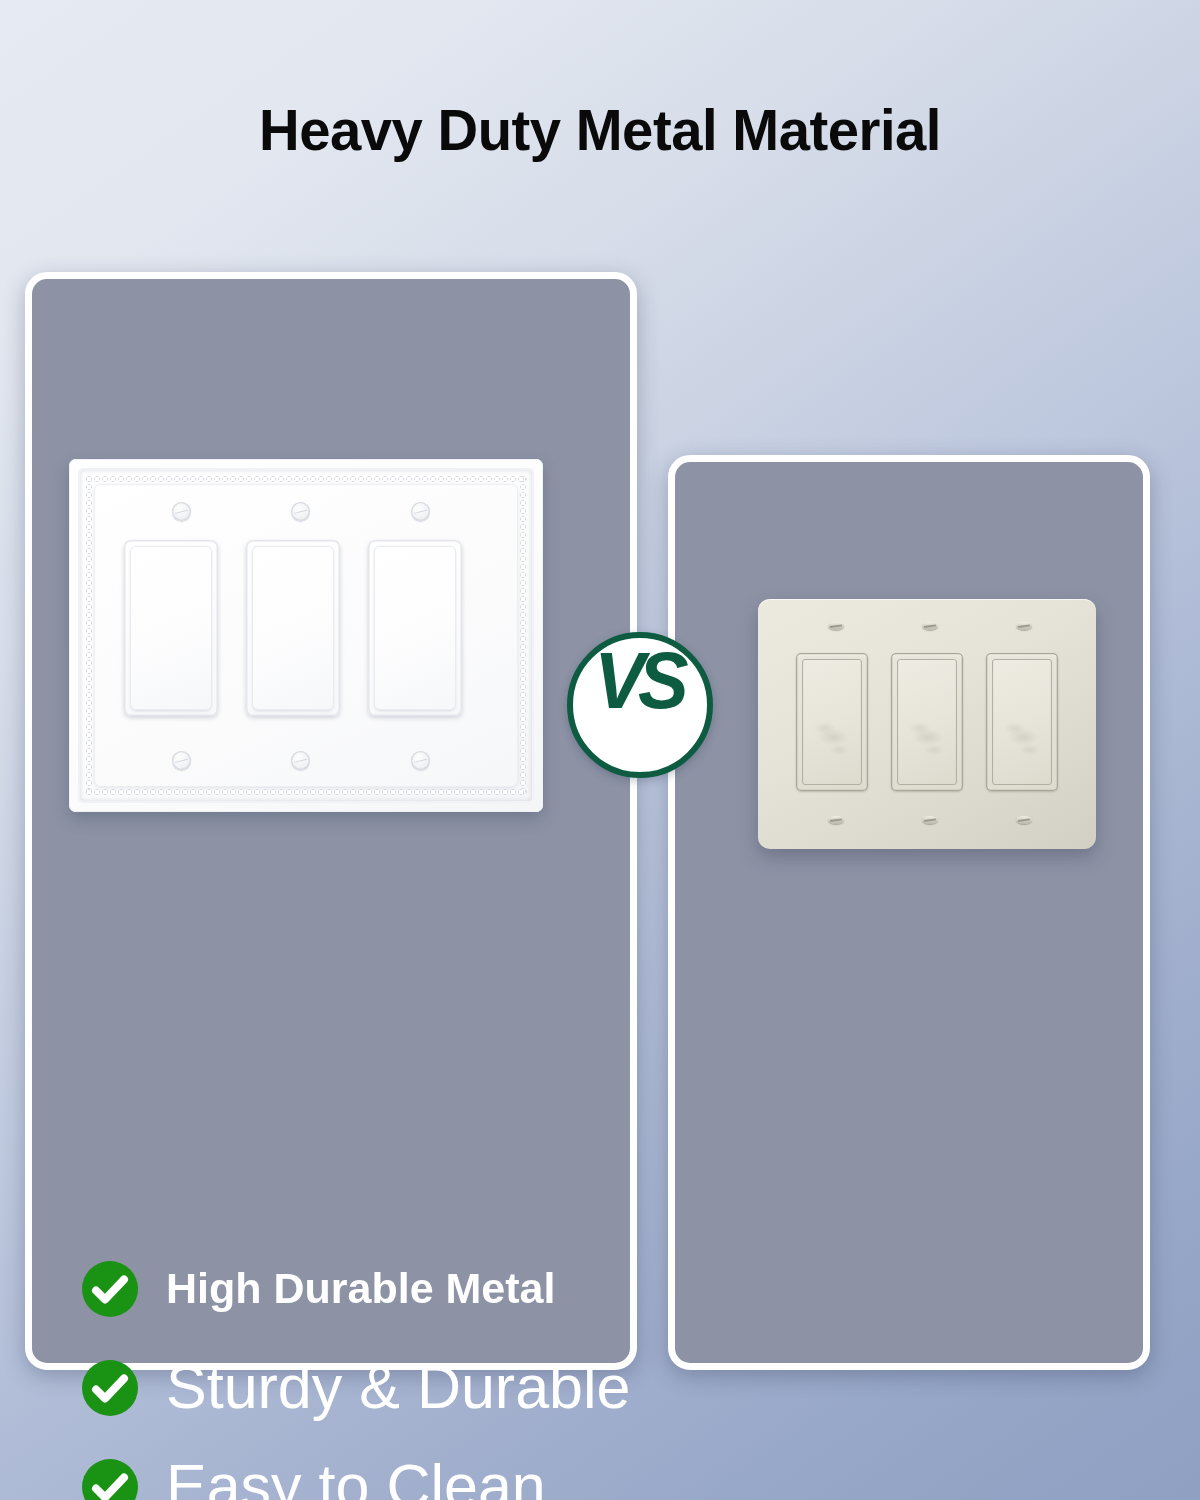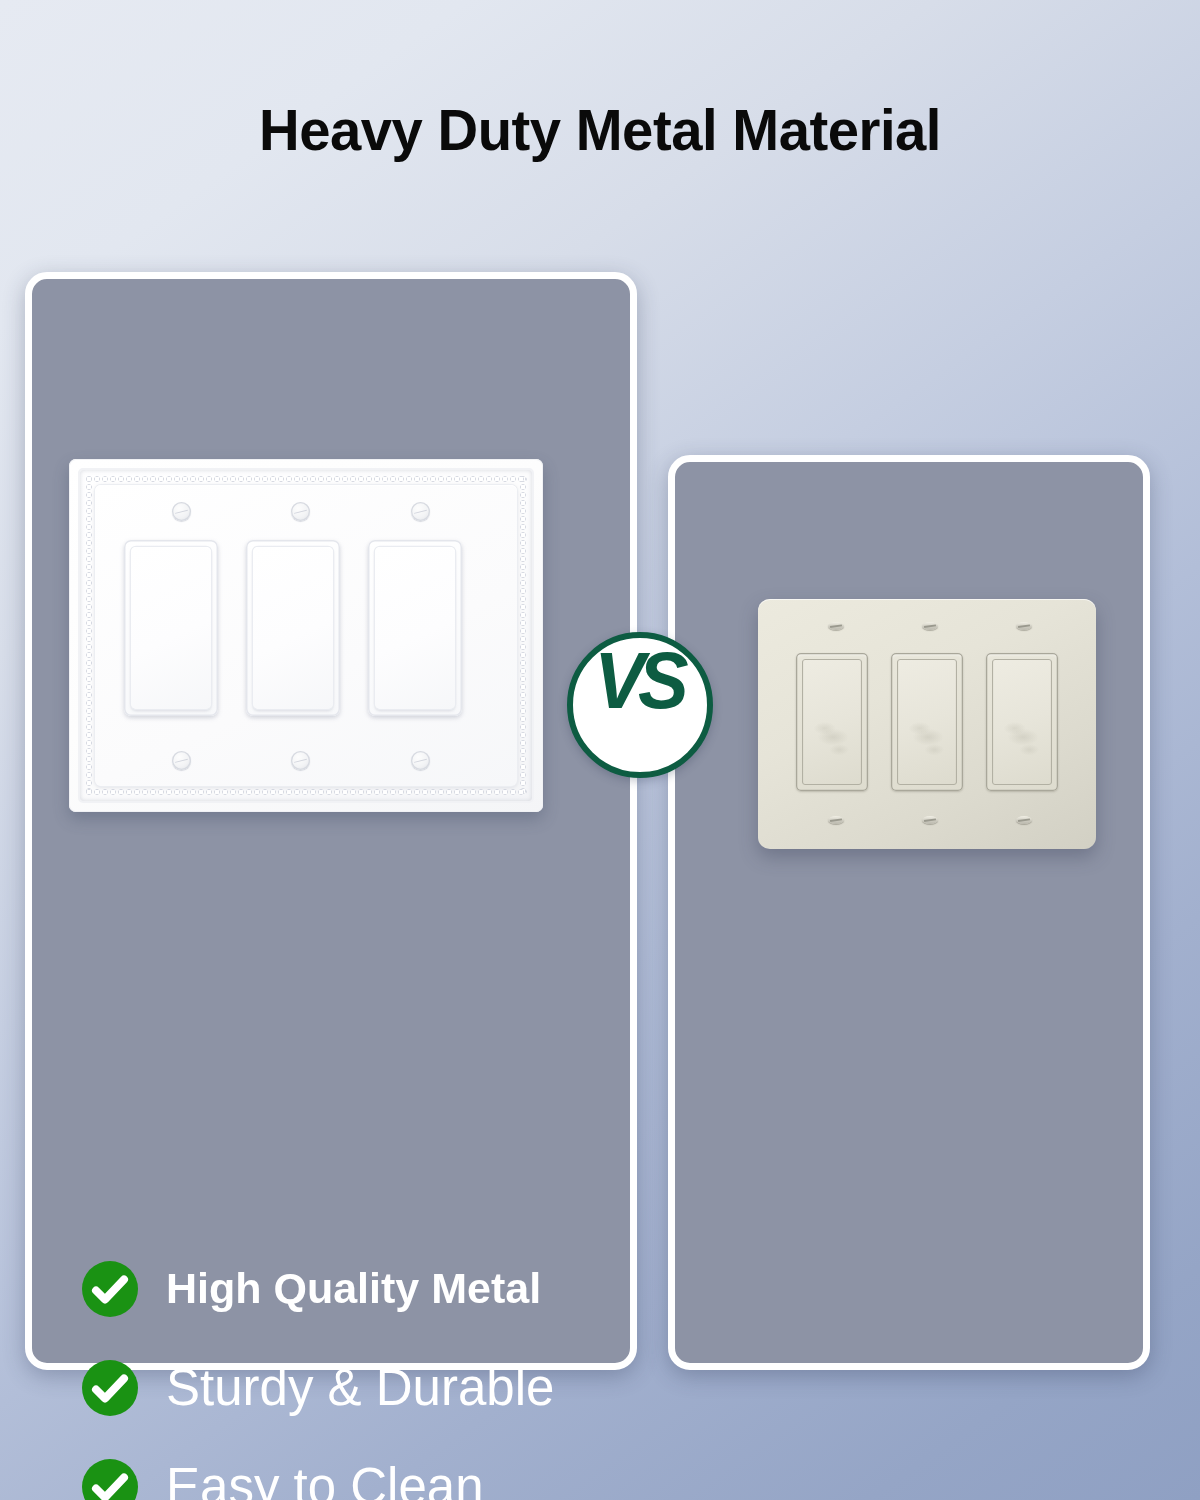--- a/index.html
+++ b/index.html
@@ -235,21 +235,21 @@
     height: 56px;
     border-radius: 50%;
     position: relative;
     margin-right: 28px;
   }
   .icon-check { background: #1a9213; }
   .feature-icon svg { position: absolute; left: 0; top: 0; }
 
   .feature-label {
     color: #ffffff;
-    font-size: 51px;
+    font-size: 61px;
     line-height: 1;
     white-space: nowrap;
   }
   .feature-label.strong { font-weight: bold; font-size: 43px; }
 </style>
 </head>
 <body>
 
 <div id="page-title">Heavy Duty Metal Material</div>
 
@@ -279,21 +279,21 @@
   </div>
 
   <div id="features-left" class="feature-list">
 
     <div class="feature-row">
       <span class="feature-icon icon-check">
         <svg width="56" height="56" viewBox="0 0 56 56">
           <path d="M14 29.5 L23 38.5 L42 18.5" fill="none" stroke="#ffffff" stroke-width="8" stroke-linecap="round" stroke-linejoin="round"></path>
         </svg>
       </span>
-      <span class="feature-label strong">High Quality Metal</span>
+      <span class="feature-label strong">High Durable Metal</span>
     </div>
 
     <div class="feature-row">
       <span class="feature-icon icon-check">
         <svg width="56" height="56" viewBox="0 0 56 56">
           <path d="M14 29.5 L23 38.5 L42 18.5" fill="none" stroke="#ffffff" stroke-width="8" stroke-linecap="round" stroke-linejoin="round"></path>
         </svg>
       </span>
       <span class="feature-label">Sturdy &amp; Durable</span>
     </div>

